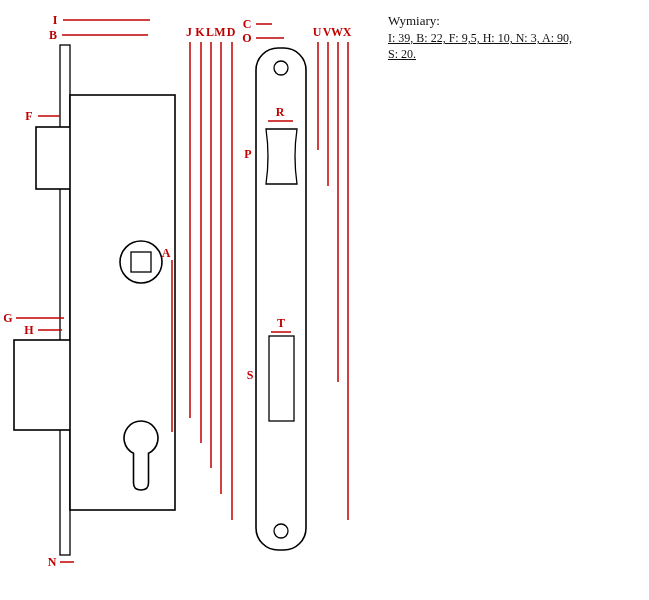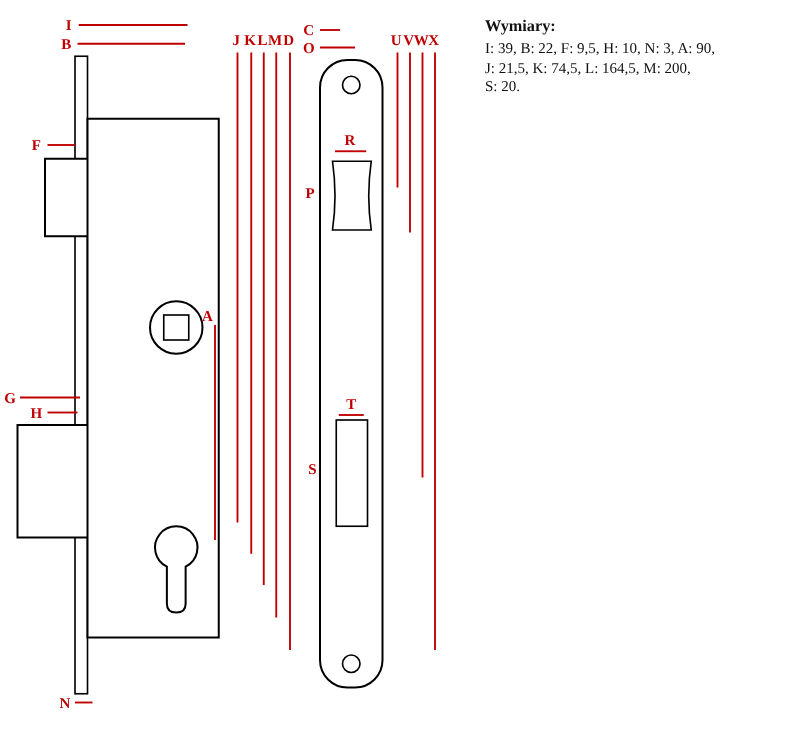--- a/index.html
+++ b/index.html
@@ -40,28 +40,29 @@
   }
 
   .legend {
     position: absolute;
     left: 388px;
     top: 13px;
     width: 250px;
     color: #111111;
   }
   .legend-title {
-    font-weight: bold;
+    font-weight: normal;
     font-size: 13px;
     margin-bottom: 2px;
   }
   .legend-line {
     font-size: 12px;
     line-height: 15.5px;
     white-space: nowrap;
+    text-decoration: underline;
   }
 </style>
 </head>
 <body>
 
 <div id="stage">
 
   <svg width="649" height="600" viewBox="0 0 649 600">
 
     <g>
@@ -135,17 +136,16 @@
       <text x="280" y="116" class="dim-label">R</text>
       <text x="248" y="158" class="dim-label">P</text>
       <text x="281" y="327" class="dim-label">T</text>
       <text x="250" y="379" class="dim-label">S</text>
     </g>
   </svg>
 
   <div class="legend">
     <div class="legend-title">Wymiary:</div>
     <div class="legend-line">I: 39, B: 22, F: 9,5, H: 10, N: 3, A: 90,</div>
-    <div class="legend-line">J: 21,5, K: 74,5, L: 164,5, M: 200,</div>
     <div class="legend-line">S: 20.</div>
   </div>
 
 </div>
 
 </body></html>

